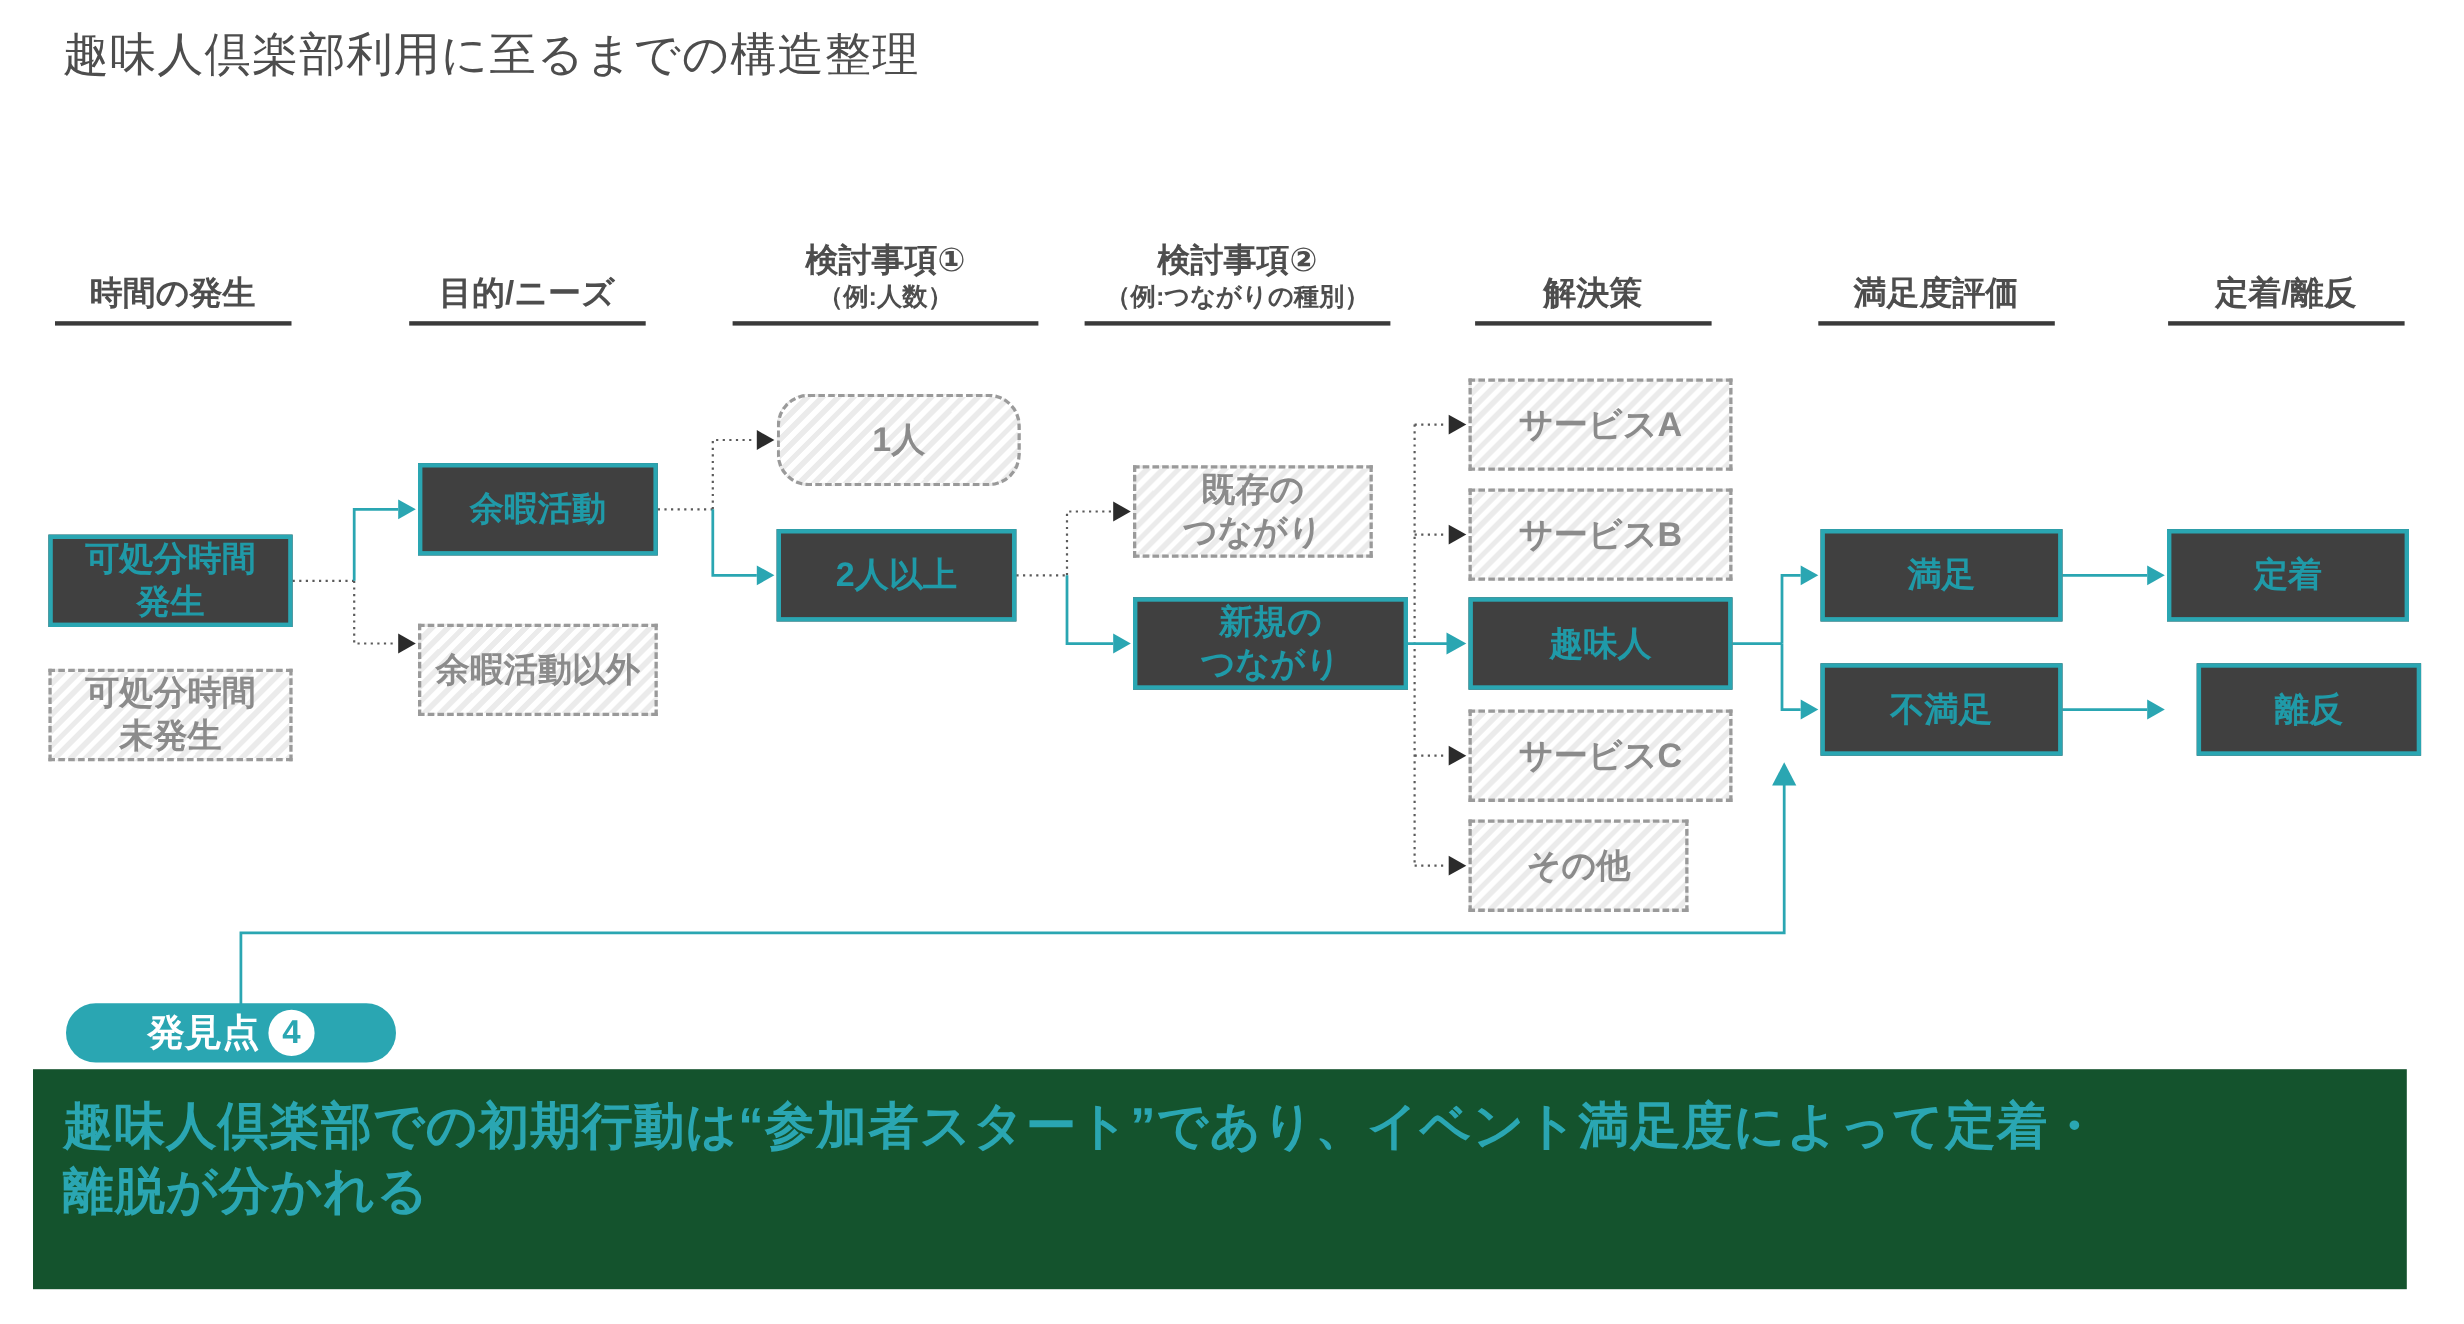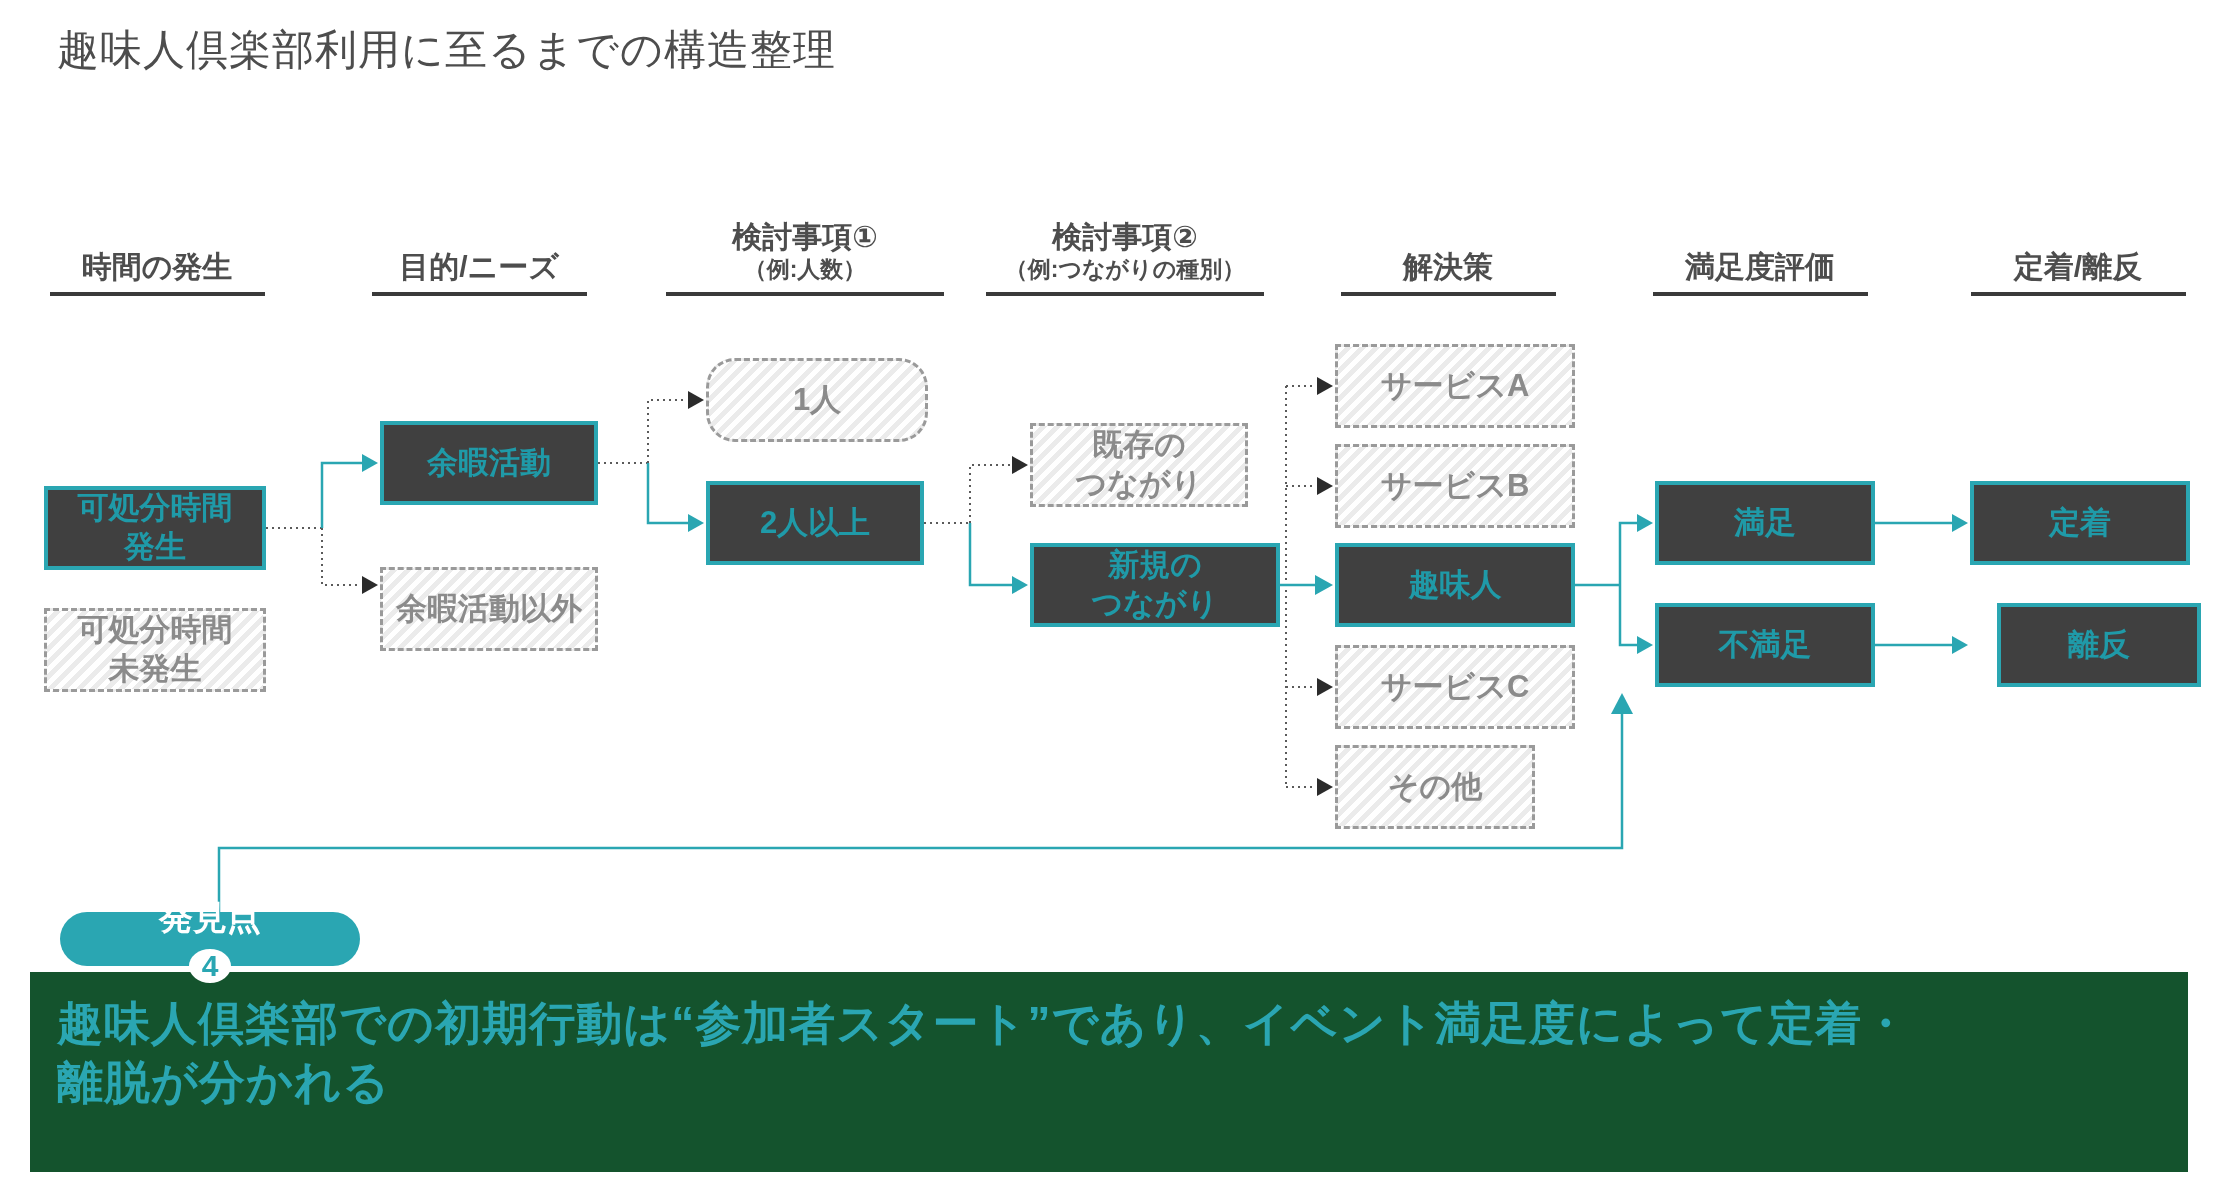--- a/index.html
+++ b/index.html
@@ -27,21 +27,20 @@
   }
   .box.dashed{
     background:repeating-linear-gradient(135deg,#ffffff 0 5px,#ebebeb 5px 10px);
     border:3px dashed #9a9a9a;color:#8b8b8b;
   }
   .edges{position:absolute;left:0;top:0;}
   .badge{
     position:absolute;left:60px;top:912px;width:300px;height:54px;border-radius:40px;background:#2aa6b2;
     display:flex;align-items:center;justify-content:center;gap:8px;color:#ffffff;font-weight:700;font-size:34px;
     z-index:3;
-    flex-direction:column;
   }
   .badge .num{
     display:flex;align-items:center;justify-content:center;width:42px;height:42px;border-radius:50%;
     background:#ffffff;color:#2aa6b2;font-size:30px;font-weight:700;
   }
   .band{
     position:absolute;left:30px;top:972px;width:2158px;height:200px;background:#14532d;z-index:1;
   }
   .band .msg{
     position:absolute;left:27px;top:22px;width:2100px;

